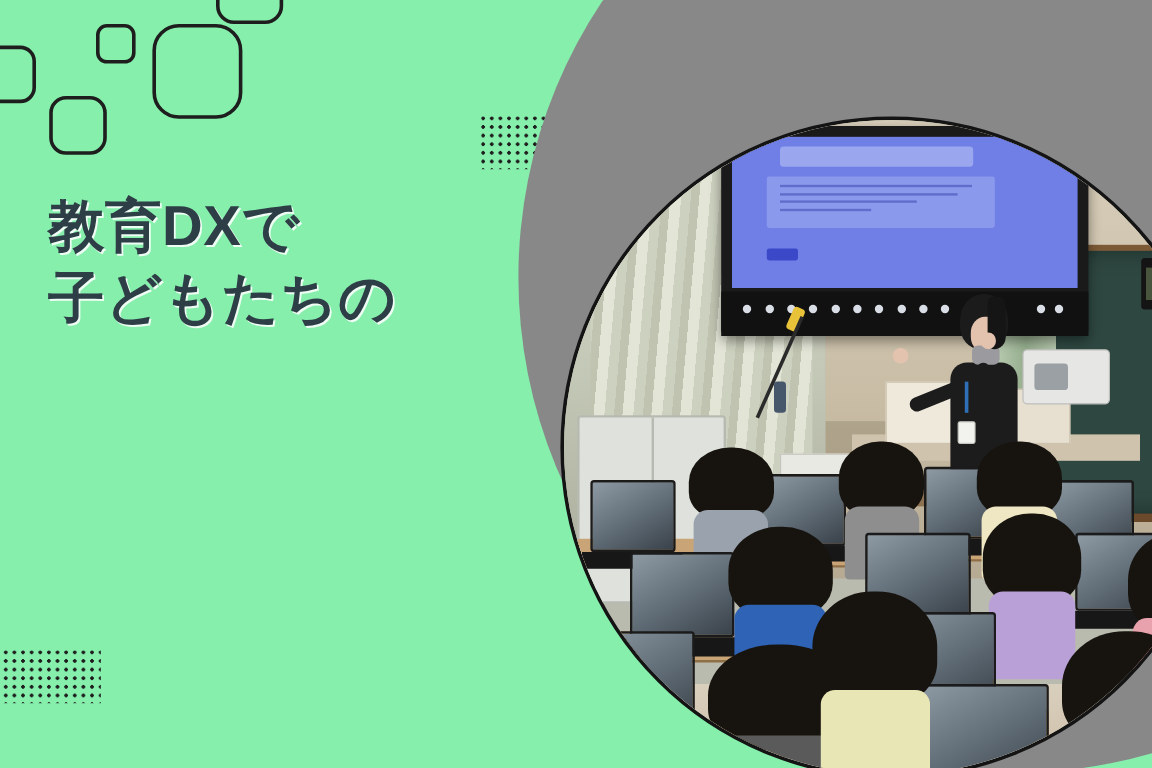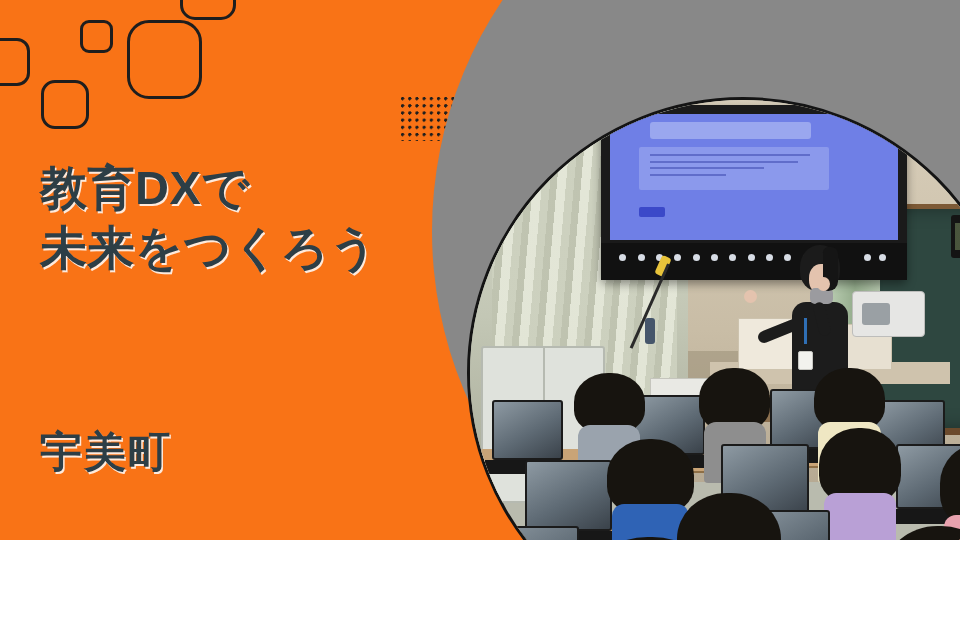--- a/index.html
+++ b/index.html
@@ -8,23 +8,23 @@
     padding: 0;
     background: #ffffff;
   }
   body {
     font-family: "Liberation Sans", "DejaVu Sans", sans-serif;
   }
 
   #banner {
     position: relative;
     width: 960px;
-    height: 540px;
+    height: 640px;
     overflow: hidden;
-    background: #f97316;
+    background: #86efac;
   }
 
   
   .rsq {
     position: absolute;
     border: 3px solid #1e1e1e;
     background: transparent;
   }
   .rsq-cut   { left: -22px; top: 38px;  width: 46px;  height: 42px;  border-radius: 13px; }
   .rsq-small { left: 80px;  top: 20px;  width: 27px;  height: 27px;  border-radius: 9px;  }
@@ -357,18 +357,17 @@
       <div class="kid" style="left:76%; top:78%; width:20%; height:30%">
         <div class="hair"></div>
         <div class="body" style="background:#cfcfcf"></div>
       </div>
 
     </div>
   </div>
 
   <div id="text-block">
     <p class="headline">教育DXで</p>
-    <p class="headline">未来をつくろう</p>
+    <p class="headline">子どもたちの</p>
   </div>
 
-  <p id="subtitle">宇美町</p>
 
 </div>
 
 </body></html>

